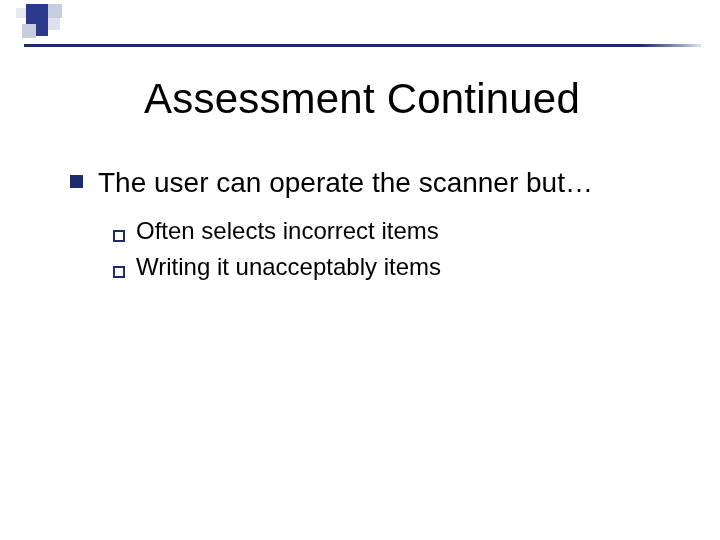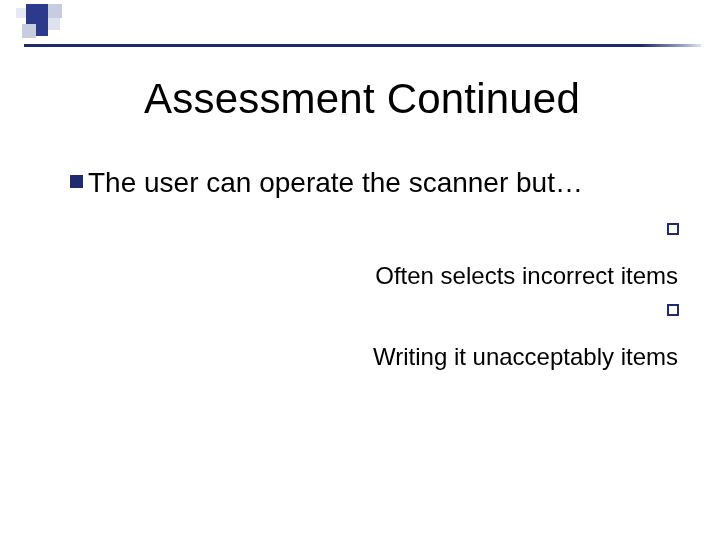--- a/index.html
+++ b/index.html
@@ -11,24 +11,24 @@
   .sq1 { left: 24px; top: 2px;  width: 22px; height: 20px; background: #2b3a8a; }
   .sq2 { left: 46px; top: 2px;  width: 14px; height: 14px; background: #c7ccdf; }
   .sq3 { left: 20px; top: 22px; width: 14px; height: 14px; background: #c7ccdf; }
   .sq4 { left: 34px; top: 22px; width: 12px; height: 12px; background: #2b3a8a; }
   .sq5 { left: 46px; top: 16px; width: 12px; height: 12px; background: #dfe2ee; }
   .sq6 { left: 14px; top: 6px;  width: 10px; height: 10px; background: #e6e8f2; }
   .rule { position: absolute; left: 22px; right: 22px; top: 42px; height: 3px; background: #1d2a6d; }
   .rule .fade { position: absolute; right: -1px; top: 0; height: 3px; width: 60px; background: linear-gradient(to right, #1d2a6d, #9aa3c9 70%, #dfe3f0); }
   .title { position: absolute; left: 0; right: 0; top: 72px; text-align: center; font-size: 42px; font-weight: 400; letter-spacing: 0.2px; }
   .body { position: absolute; left: 66px; right: 40px; top: 160px; }
-  .l1 { display: flex; align-items: flex-start; gap: 4px; font-size: 28px; line-height: 1.25; }
+  .l1 { display: flex; align-items: flex-start; gap: 14px; font-size: 28px; line-height: 1.25; }
   .bullet-solid { flex: 0 0 auto; width: 13px; height: 13px; background: #1e2b70; margin-top: 11px; }
   .sub { margin-top: 10px; margin-left: 42px; }
-  .l2 { display: flex; align-items: flex-end; gap: 24px; font-size: 24px; line-height: 1.35; flex-direction: column; }
+  .l2 { display: flex; align-items: center; gap: 10px; font-size: 24px; line-height: 1.35; }
   .bullet-hollow { flex: 0 0 auto; width: 12px; height: 12px; border: 2px solid #1e2b70; margin-top: 9px; background: #fff; }
 </style>
 </head>
 <body>
 
 <div class="slide">
 
   <div class="corner-deco">
     <div class="sq sq1"></div>
     <div class="sq sq2"></div>

